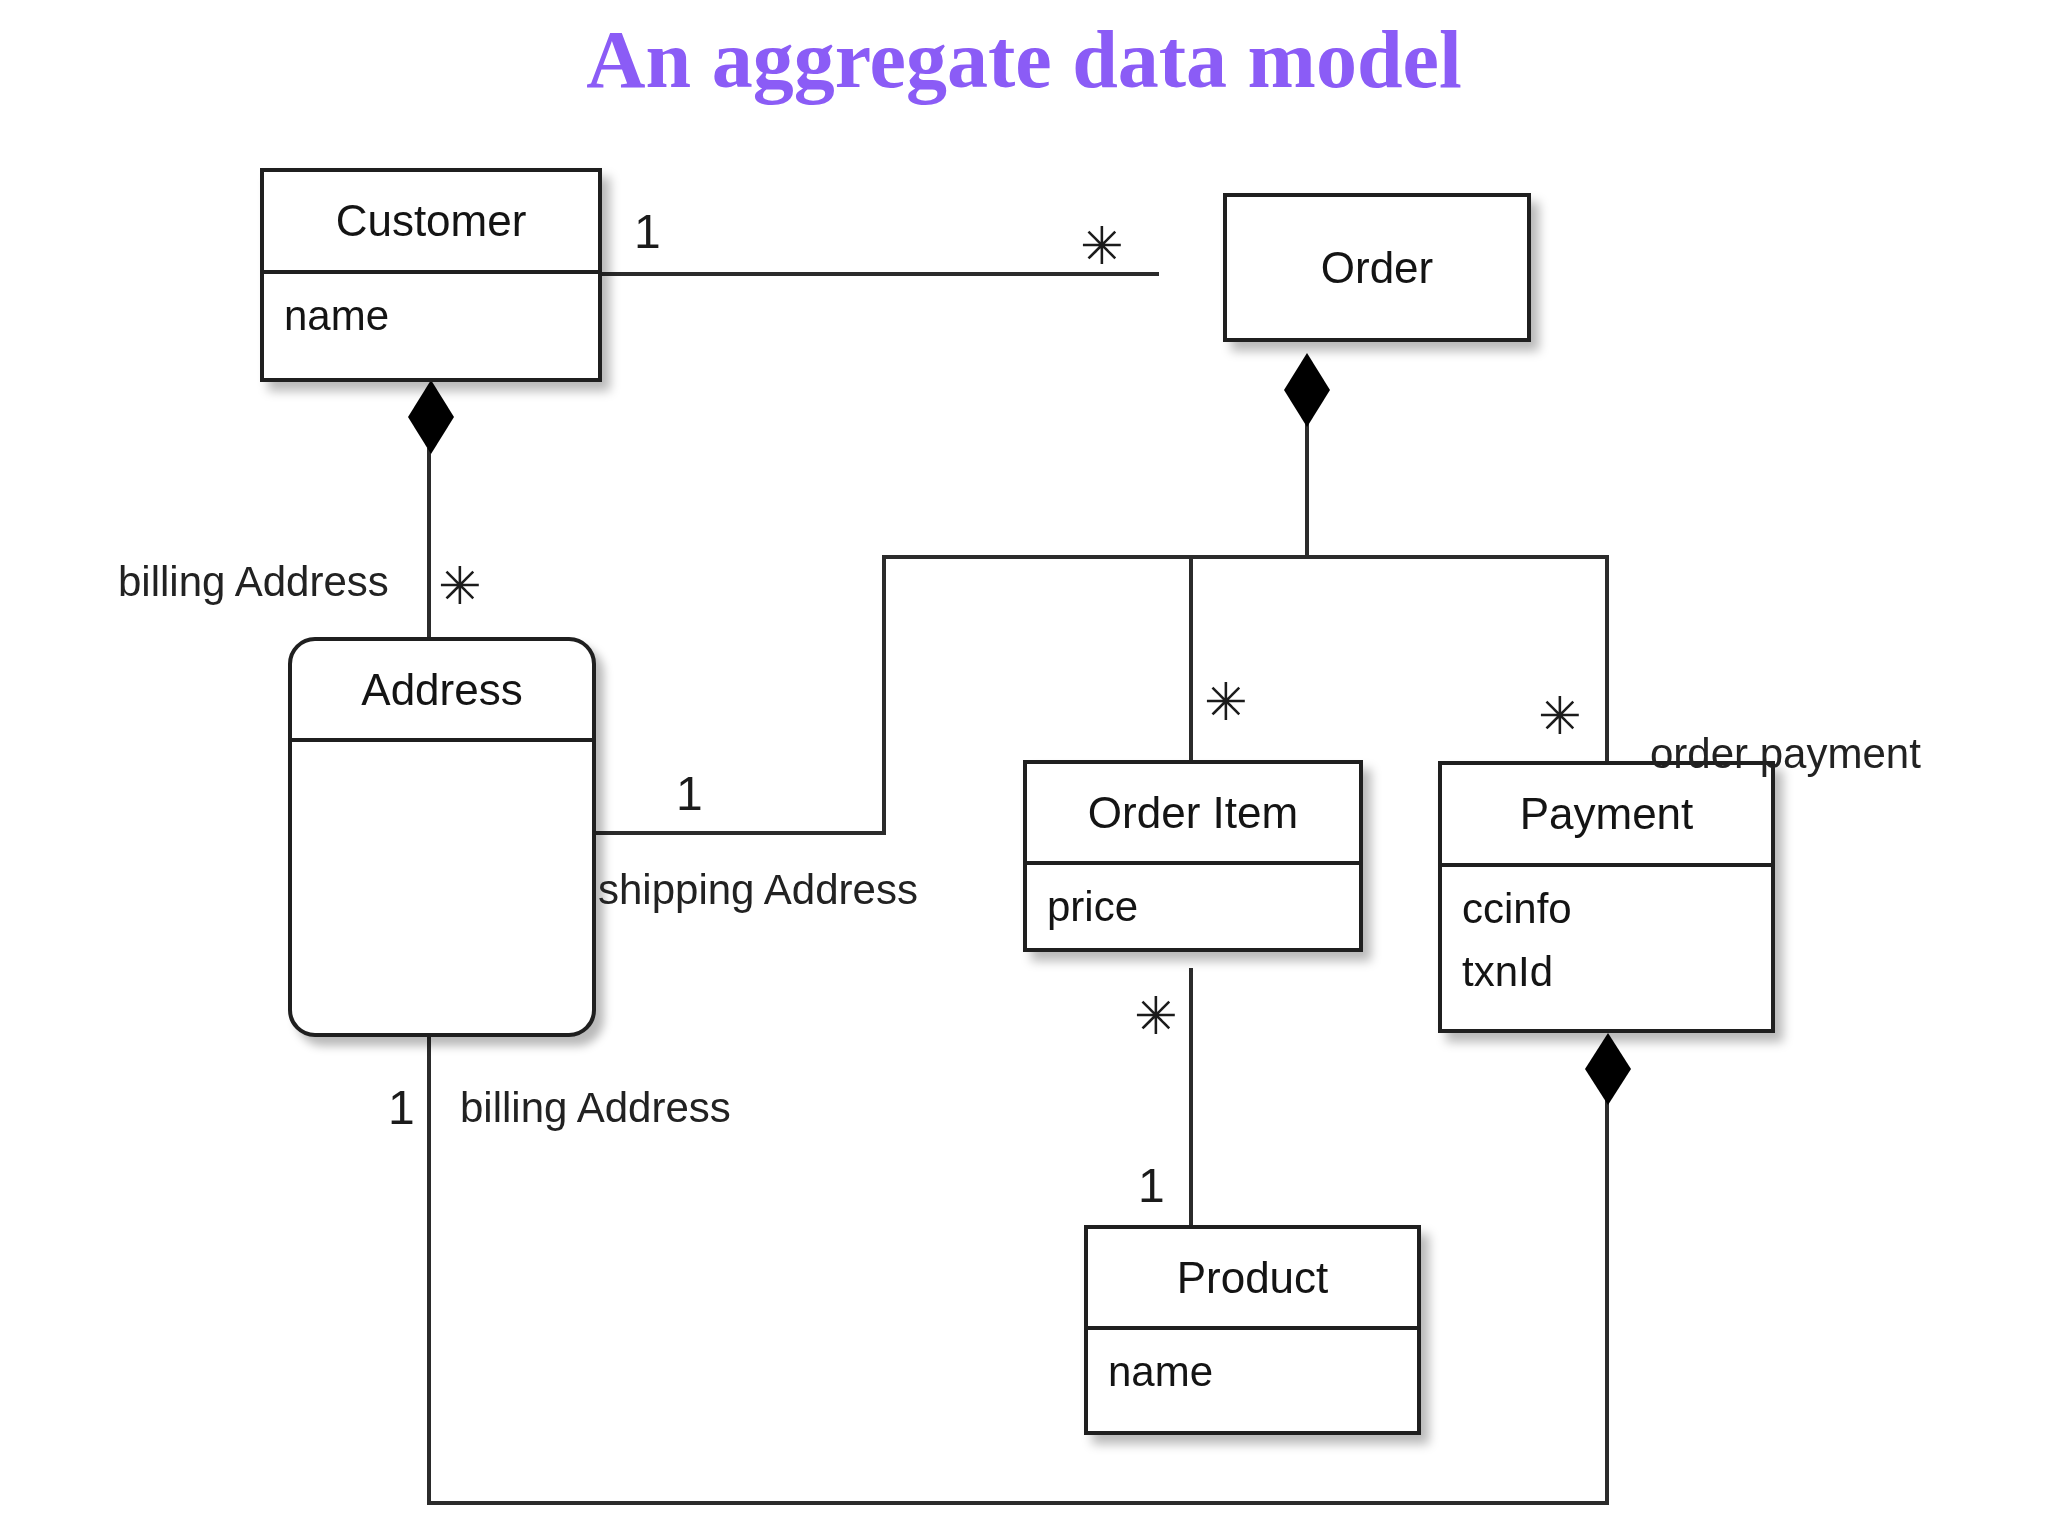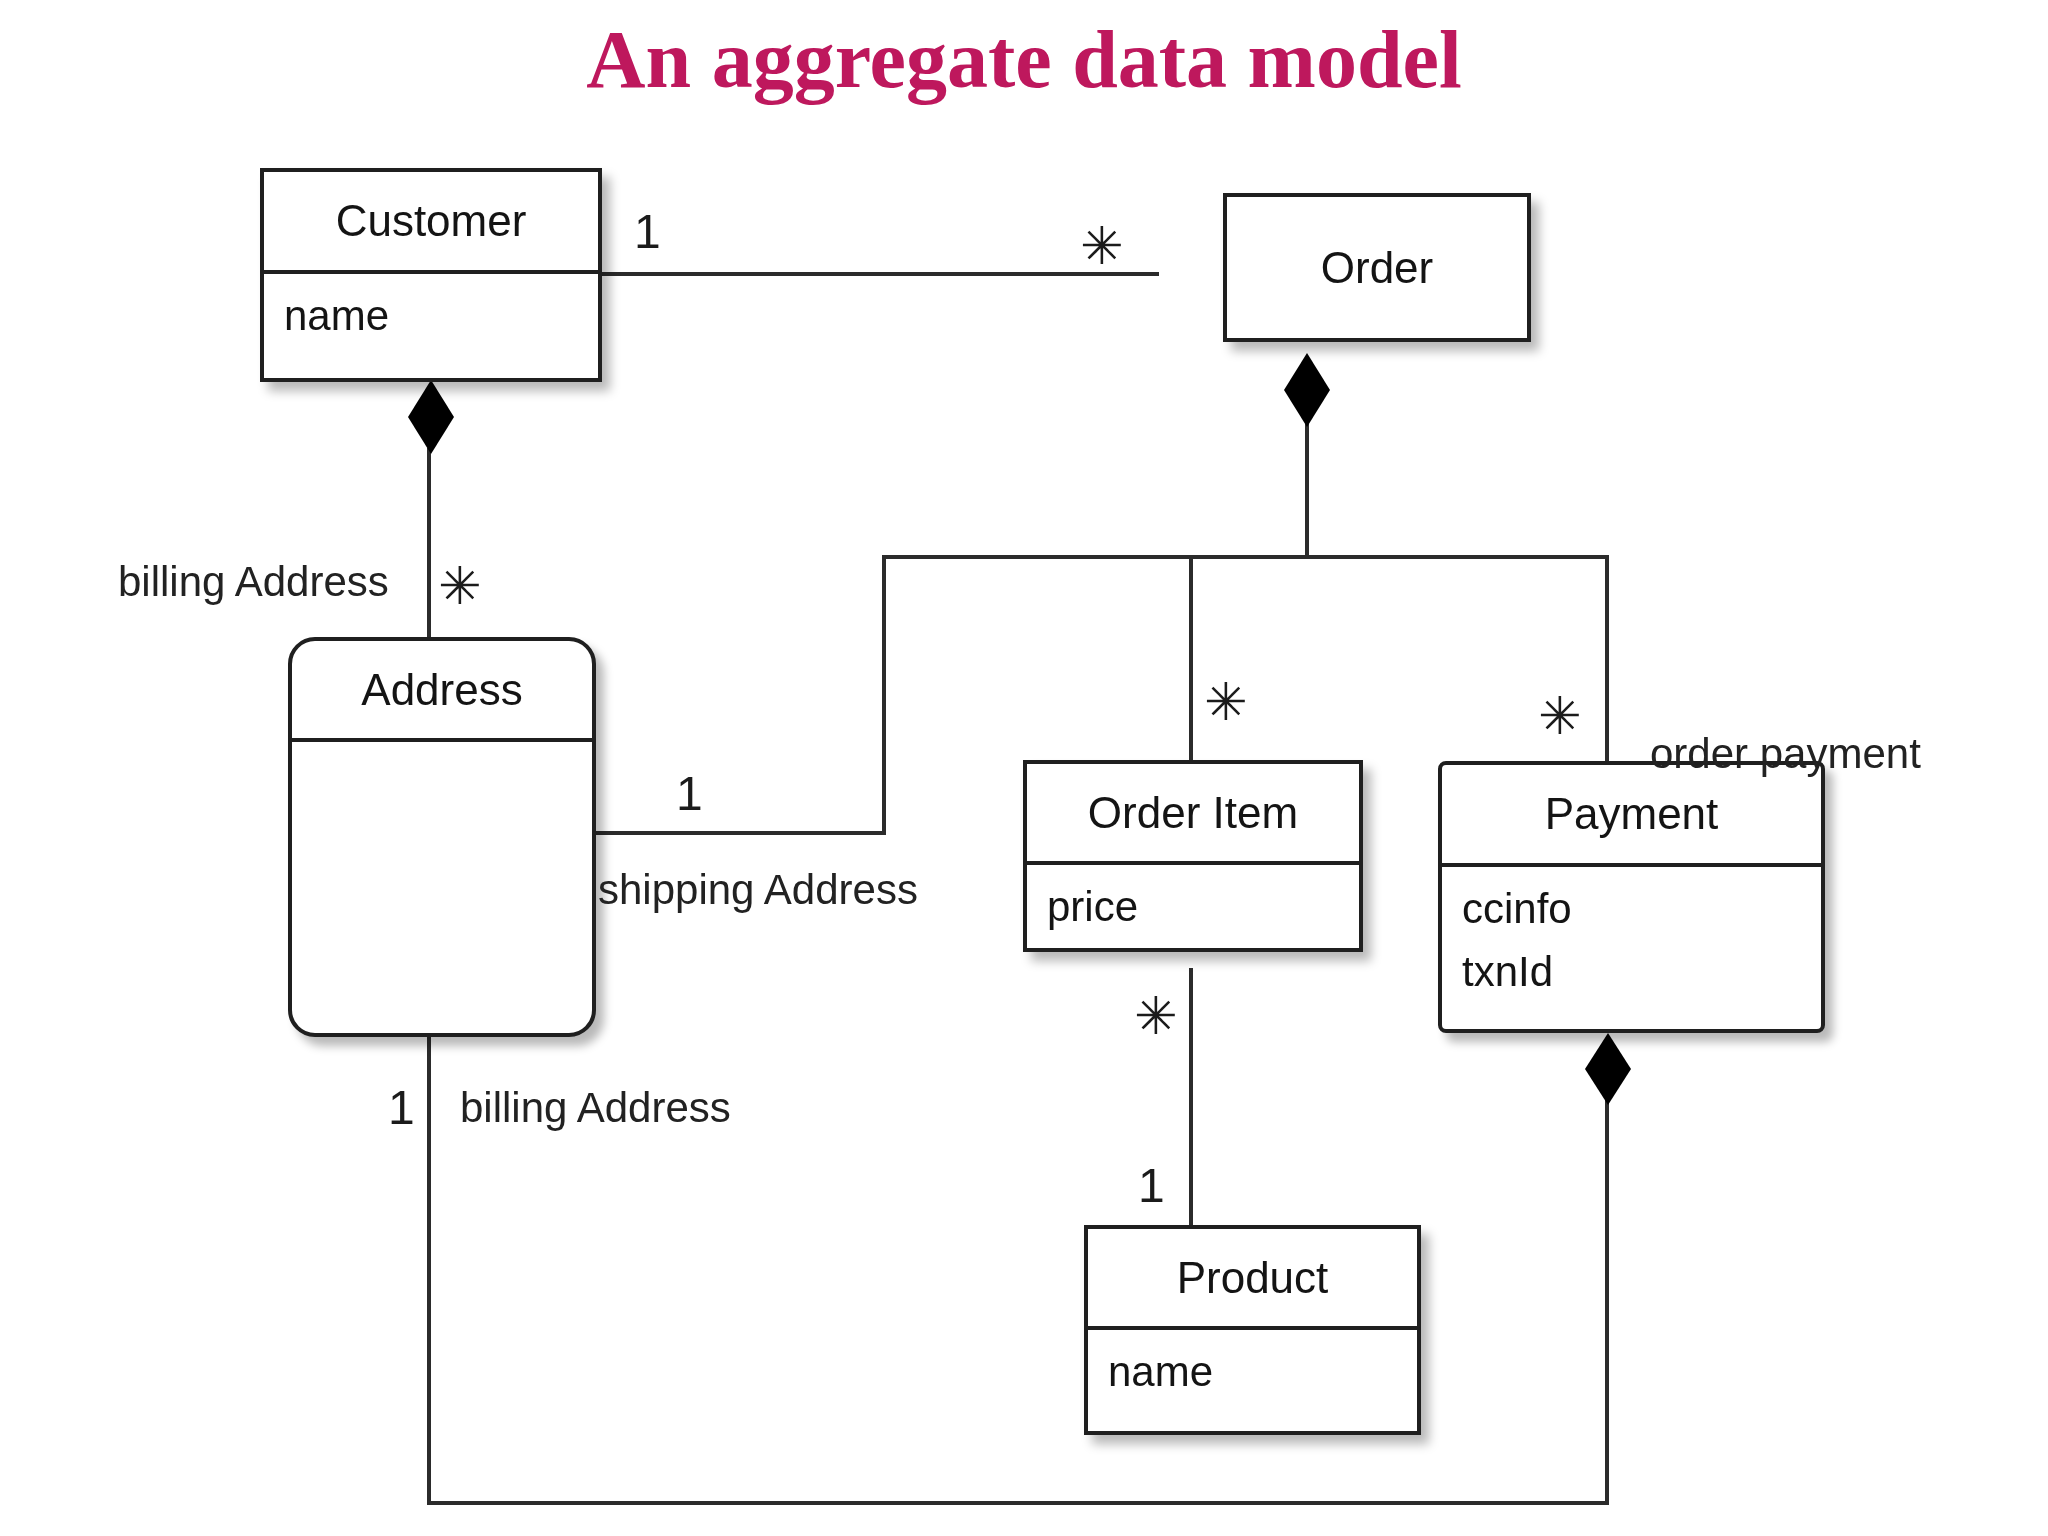--- a/index.html
+++ b/index.html
@@ -12,21 +12,21 @@
     overflow:hidden;
   }
   .title{
     position:absolute;
     left:0;top:14px;width:100%;
     text-align:center;
     font-family:"Liberation Serif", serif;
     font-weight:bold;
     font-size:82px;
     line-height:1.12;
-    color:#be185d;
+    color:#8b5cf6;
   }
   .uml-box{
     position:absolute;
     background:#ffffff;
     border:4px solid #1f1f1f;
     box-shadow:8px 9px 10px rgba(0,0,0,0.28);
     box-sizing:border-box;
   }
   .uml-head{
     display:flex;align-items:center;justify-content:center;
@@ -91,21 +91,21 @@
     <div class="uml-head" style="height:101px;">Address</div>
   </div>
 
   <div class="uml-box" style="left:1023px;top:760px;width:340px;height:192px;">
     <div class="uml-head" style="height:101px;">Order Item</div>
     <div class="uml-attrs">
       <div>price</div>
     </div>
   </div>
 
-  <div class="uml-box" style="left:1438px;top:761px;width:387px;height:272px;border-radius:8px;">
+  <div class="uml-box" style="left:1438px;top:761px;width:337px;height:272px;">
     <div class="uml-head" style="height:102px;">Payment</div>
     <div class="uml-attrs">
       <div>ccinfo</div>
       <div>txnId</div>
     </div>
   </div>
 
   <div class="uml-box" style="left:1084px;top:1225px;width:337px;height:210px;">
     <div class="uml-head" style="height:101px;">Product</div>
     <div class="uml-attrs">

